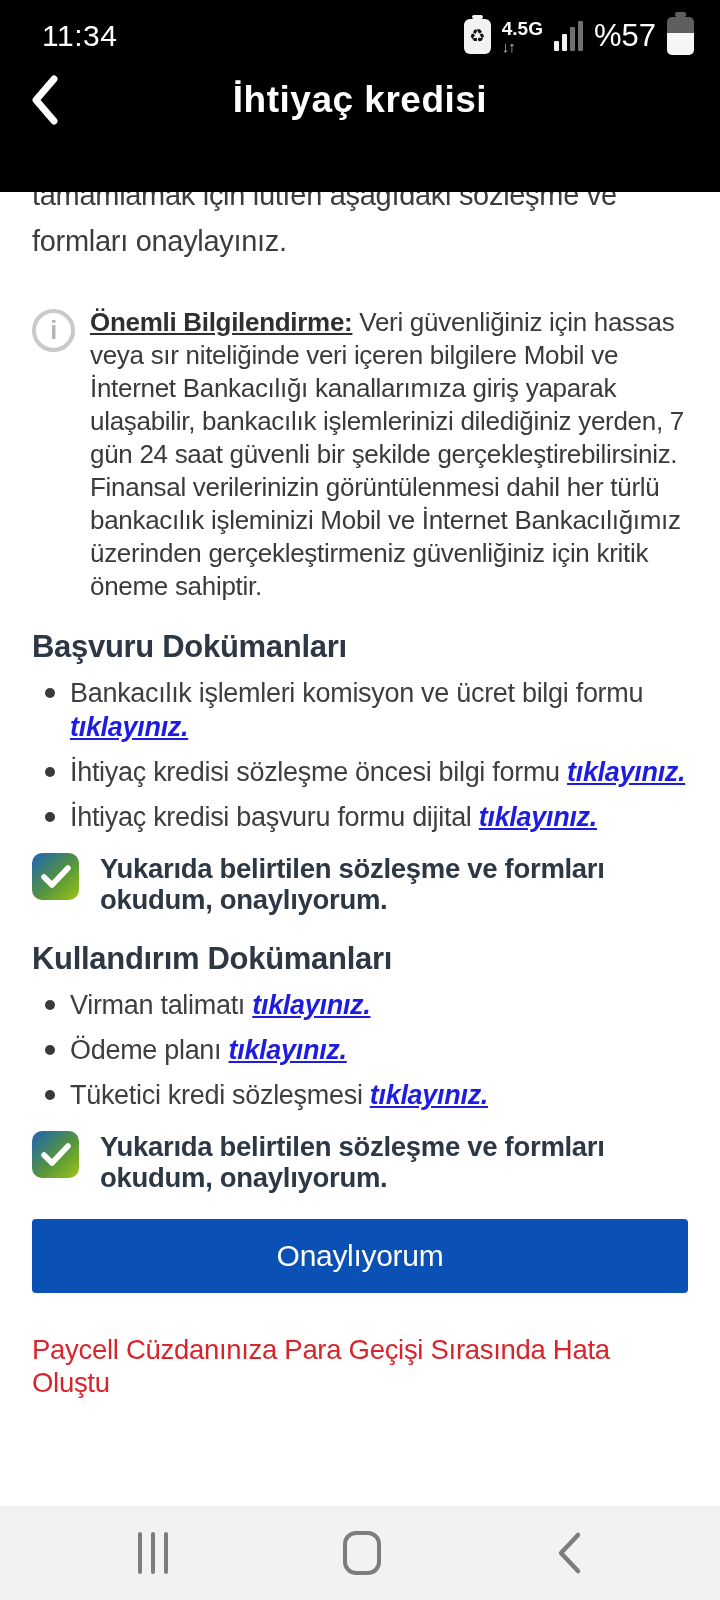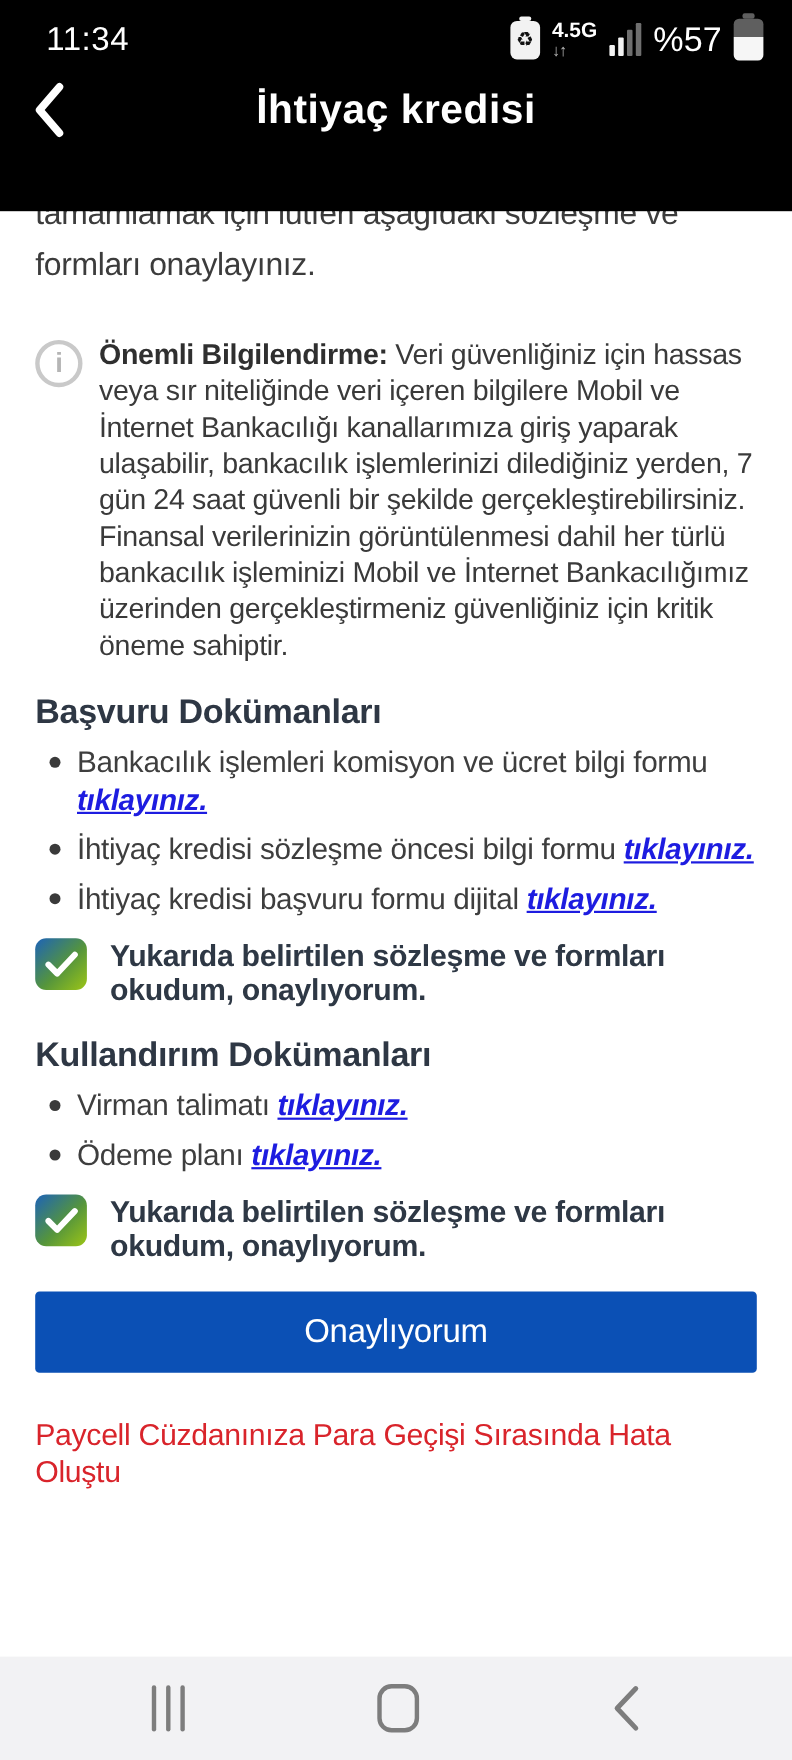--- a/index.html
+++ b/index.html
@@ -59,21 +59,21 @@
   }
   .intro { margin: -34px 0 0 0; font-size: 29px; line-height: 46px; color: #3c3c3c; }
 
   .info-row { display: flex; margin-top: 42px; gap: 15px; }
   .info-icon {
     width: 43px; height: 43px; border: 4px solid #c9c9c9; border-radius: 50%;
     color: #b5b5b5; font-size: 25px; font-weight: bold; text-align: center;
     line-height: 35px; flex-shrink: 0; margin-top: 3px;
   }
   .info-text { font-size: 26px; line-height: 33px; color: #3a3a3a; }
-  .info-text .info-label { font-weight: bold; color: #2f2f2f; }
+  .info-text .info-label { font-weight: bold; color: #2f2f2f; text-decoration: underline; }
 
   .section-heading { font-size: 31px; font-weight: bold; color: #2e3744; margin: 26px 0 0 0; }
 
   .doc-list { list-style: none; margin: 8px 0 0 0; padding: 0; }
   .doc-list li { position: relative; padding-left: 38px; font-size: 27px; line-height: 34px;
     margin-top: 11px; color: #3e3e3e; }
   .doc-list li::before { content: ""; position: absolute; left: 13px; top: 12px;
     width: 10px; height: 10px; border-radius: 50%; background: #3a3a3a; }
   .doc-link { color: #1d1ce0; font-weight: bold; text-decoration: underline; cursor: pointer; font-style: italic; }
 
@@ -134,20 +134,21 @@
         </svg>
       </div>
       <div class="consent-label">Yukarıda belirtilen sözleşme ve formları okudum, onaylıyorum.</div>
     </div>
 
     <h2 class="section-heading">Kullandırım Dokümanları</h2>
 
     <ul class="doc-list">
       <li><span>Virman talimatı </span><a class="doc-link">tıklayınız.</a></li>
       <li><span>Ödeme planı </span><a class="doc-link">tıklayınız.</a></li>
+      <li><span>Tüketici kredi sözleşmesi </span><a class="doc-link">tıklayınız.</a></li>
     </ul>
 
     <div class="consent">
       <div class="checkbox">
         <svg width="30" height="26" viewBox="0 0 30 26">
           <polyline points="3,13 11,21 27,4" fill="none" stroke="#ffffff" stroke-width="5.5" stroke-linecap="round" stroke-linejoin="round"></polyline>
         </svg>
       </div>
       <div class="consent-label">Yukarıda belirtilen sözleşme ve formları okudum, onaylıyorum.</div>
     </div>

